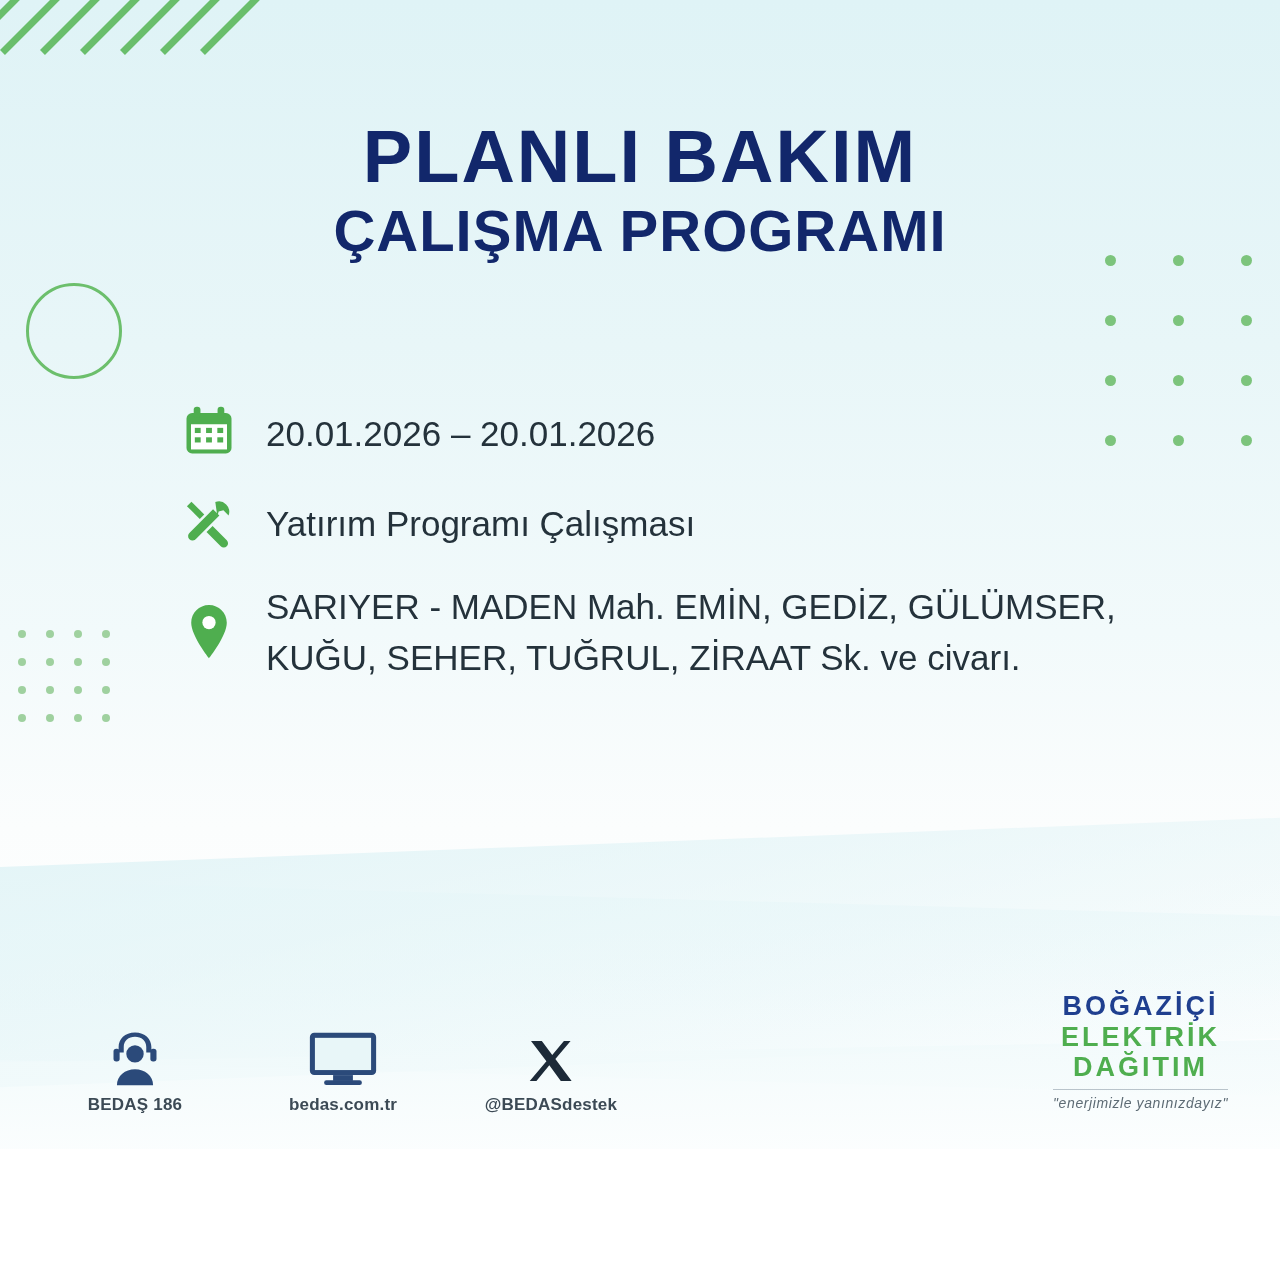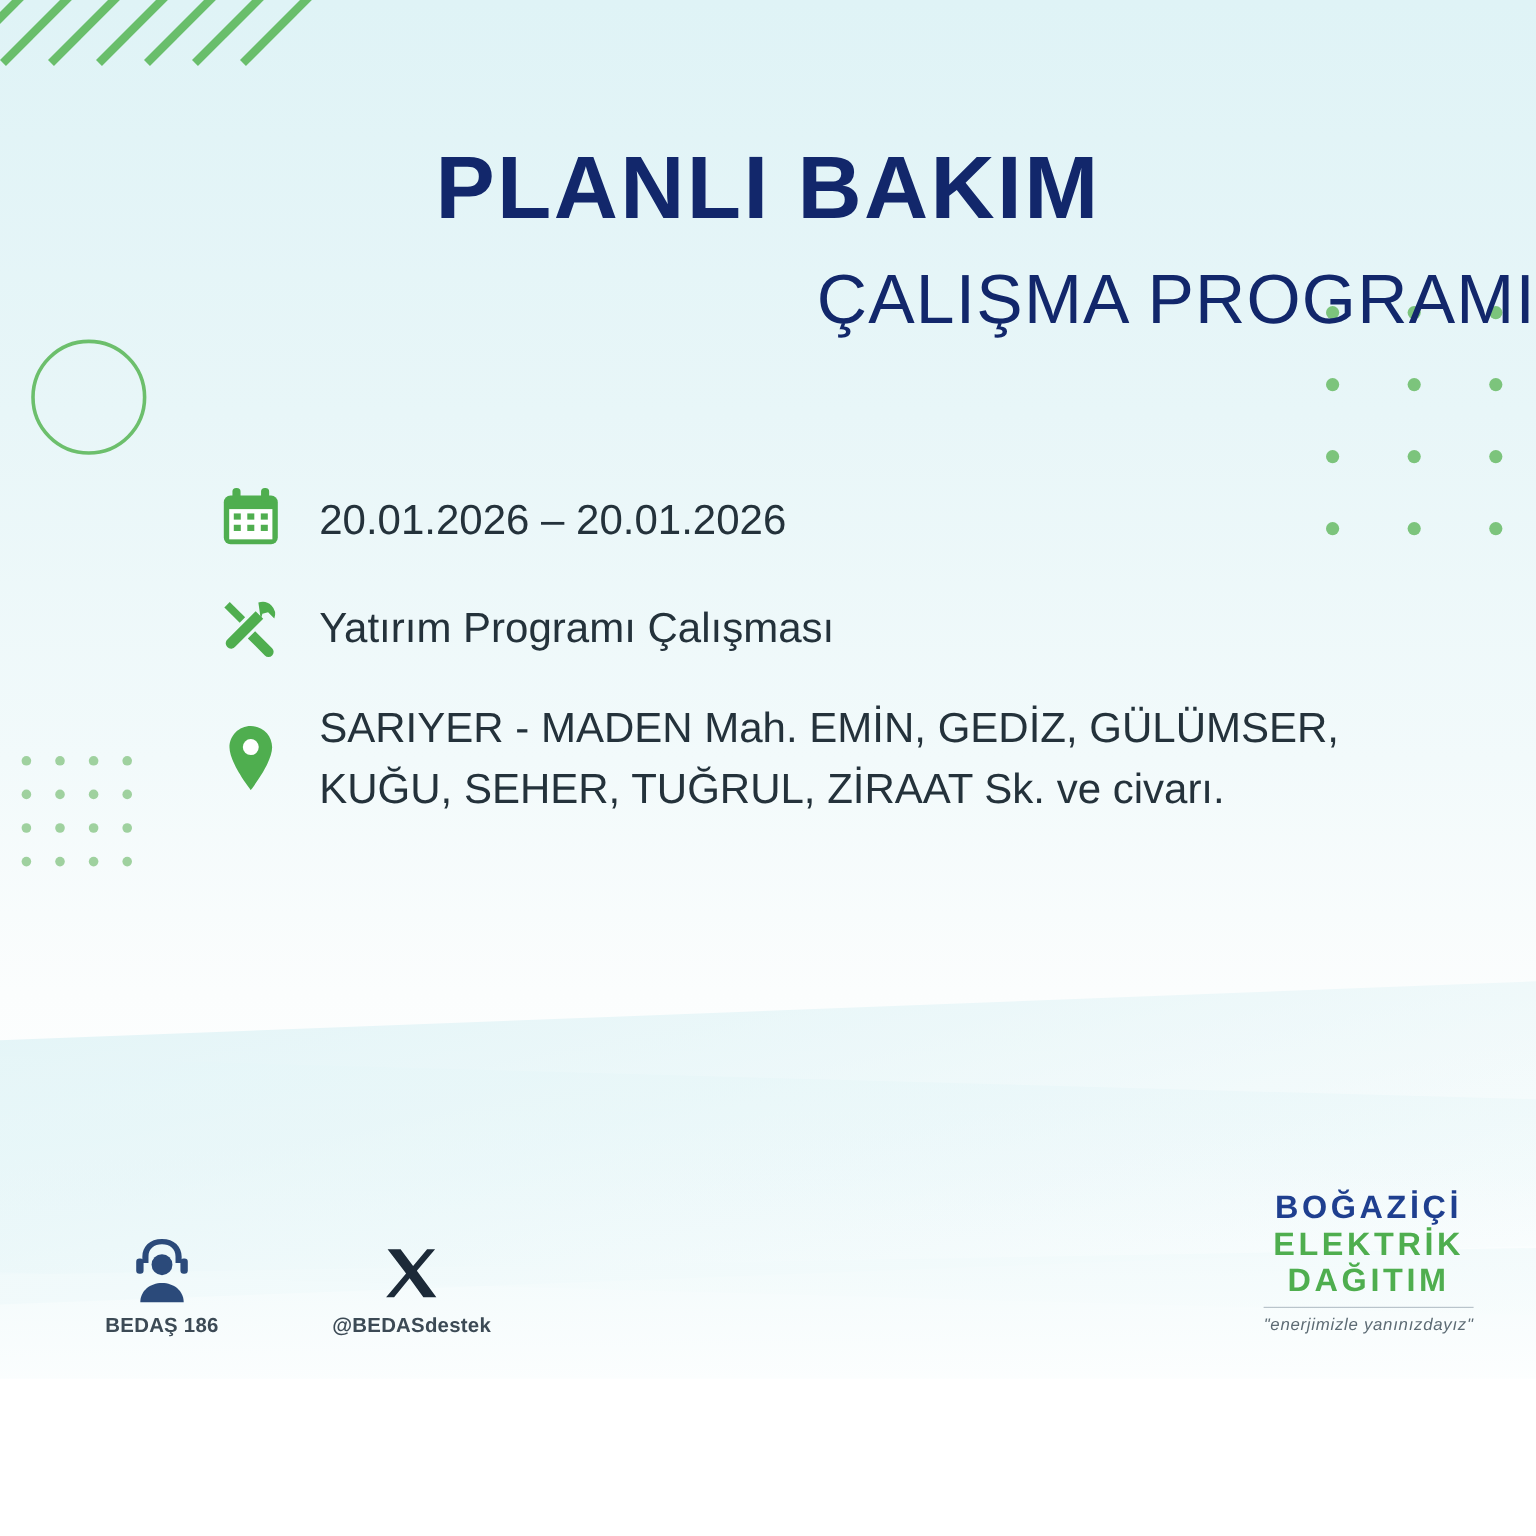--- a/index.html
+++ b/index.html
@@ -105,26 +105,25 @@
   }
   .title-main {
     font-size: 74px;
     font-weight: bold;
     letter-spacing: 2px;
     color: #12276b;
     line-height: 1.0;
   }
   .title-sub {
     font-size: 58px;
-    font-weight: normal;
+    font-weight: bold;
     letter-spacing: 1px;
     color: #12276b;
     line-height: 1.25;
-    margin-top: 20px;
-    text-align: right;
+    margin-top: 1px;
   }
 
   
   .info {
     position: absolute;
     top: 400px;
     left: 178px;
     width: 1060px;
   }
   .row {
@@ -326,20 +325,31 @@
             <path d="M16 2c-6 0-9.6 3.8-9.6 8.6v3.2h3V10.6C9.4 6.8 12.2 4.6 16 4.6s6.6 2.2 6.6 6v3.2h3v-3.2C25.6 5.8 22 2 16 2z" fill="#2b4a7a"></path>
             <circle cx="16" cy="14.6" r="5.1" fill="#2b4a7a"></circle>
             <path d="M5.4 33c0-5.6 4.8-9.4 10.6-9.4S26.6 27.4 26.6 33z" fill="#2b4a7a"></path>
             <rect x="3.4" y="11.6" width="3.6" height="7.4" rx="1.6" fill="#2b4a7a"></rect>
             <rect x="25" y="11.6" width="3.6" height="7.4" rx="1.6" fill="#2b4a7a"></rect>
           </svg>
         </div>
         <div class="label">BEDAŞ 186</div>
       </div>
 
+      <div class="contact">
+        <div class="glyph">
+          <svg width="72" height="58" viewBox="0 0 40 32" aria-hidden="true">
+            <rect x="1.6" y="2" width="36.8" height="23.5" rx="2.4" fill="#2b4a7a"></rect>
+            <rect x="4.4" y="4.8" width="31.2" height="17.9" fill="#e8f6f8"></rect>
+            <rect x="14.5" y="25.5" width="11" height="3.2" fill="#2b4a7a"></rect>
+            <rect x="9.5" y="28.4" width="21" height="2.6" rx="1.3" fill="#2b4a7a"></rect>
+          </svg>
+        </div>
+        <div class="label">bedas.com.tr</div>
+      </div>
 
       <div class="contact">
         <div class="glyph">
           <svg width="50" height="52" viewBox="0 0 24 24" aria-hidden="true">
             <path d="M2.4 2.4h5.2l5 6.7 5.6-6.7h3.2l-7.3 8.6 7.8 10.6h-5.2L11.2 14 5 21.6H1.8l8-9.5z" fill="#1c2a38"></path>
           </svg>
         </div>
         <div class="label">@BEDASdestek</div>
       </div>
 

